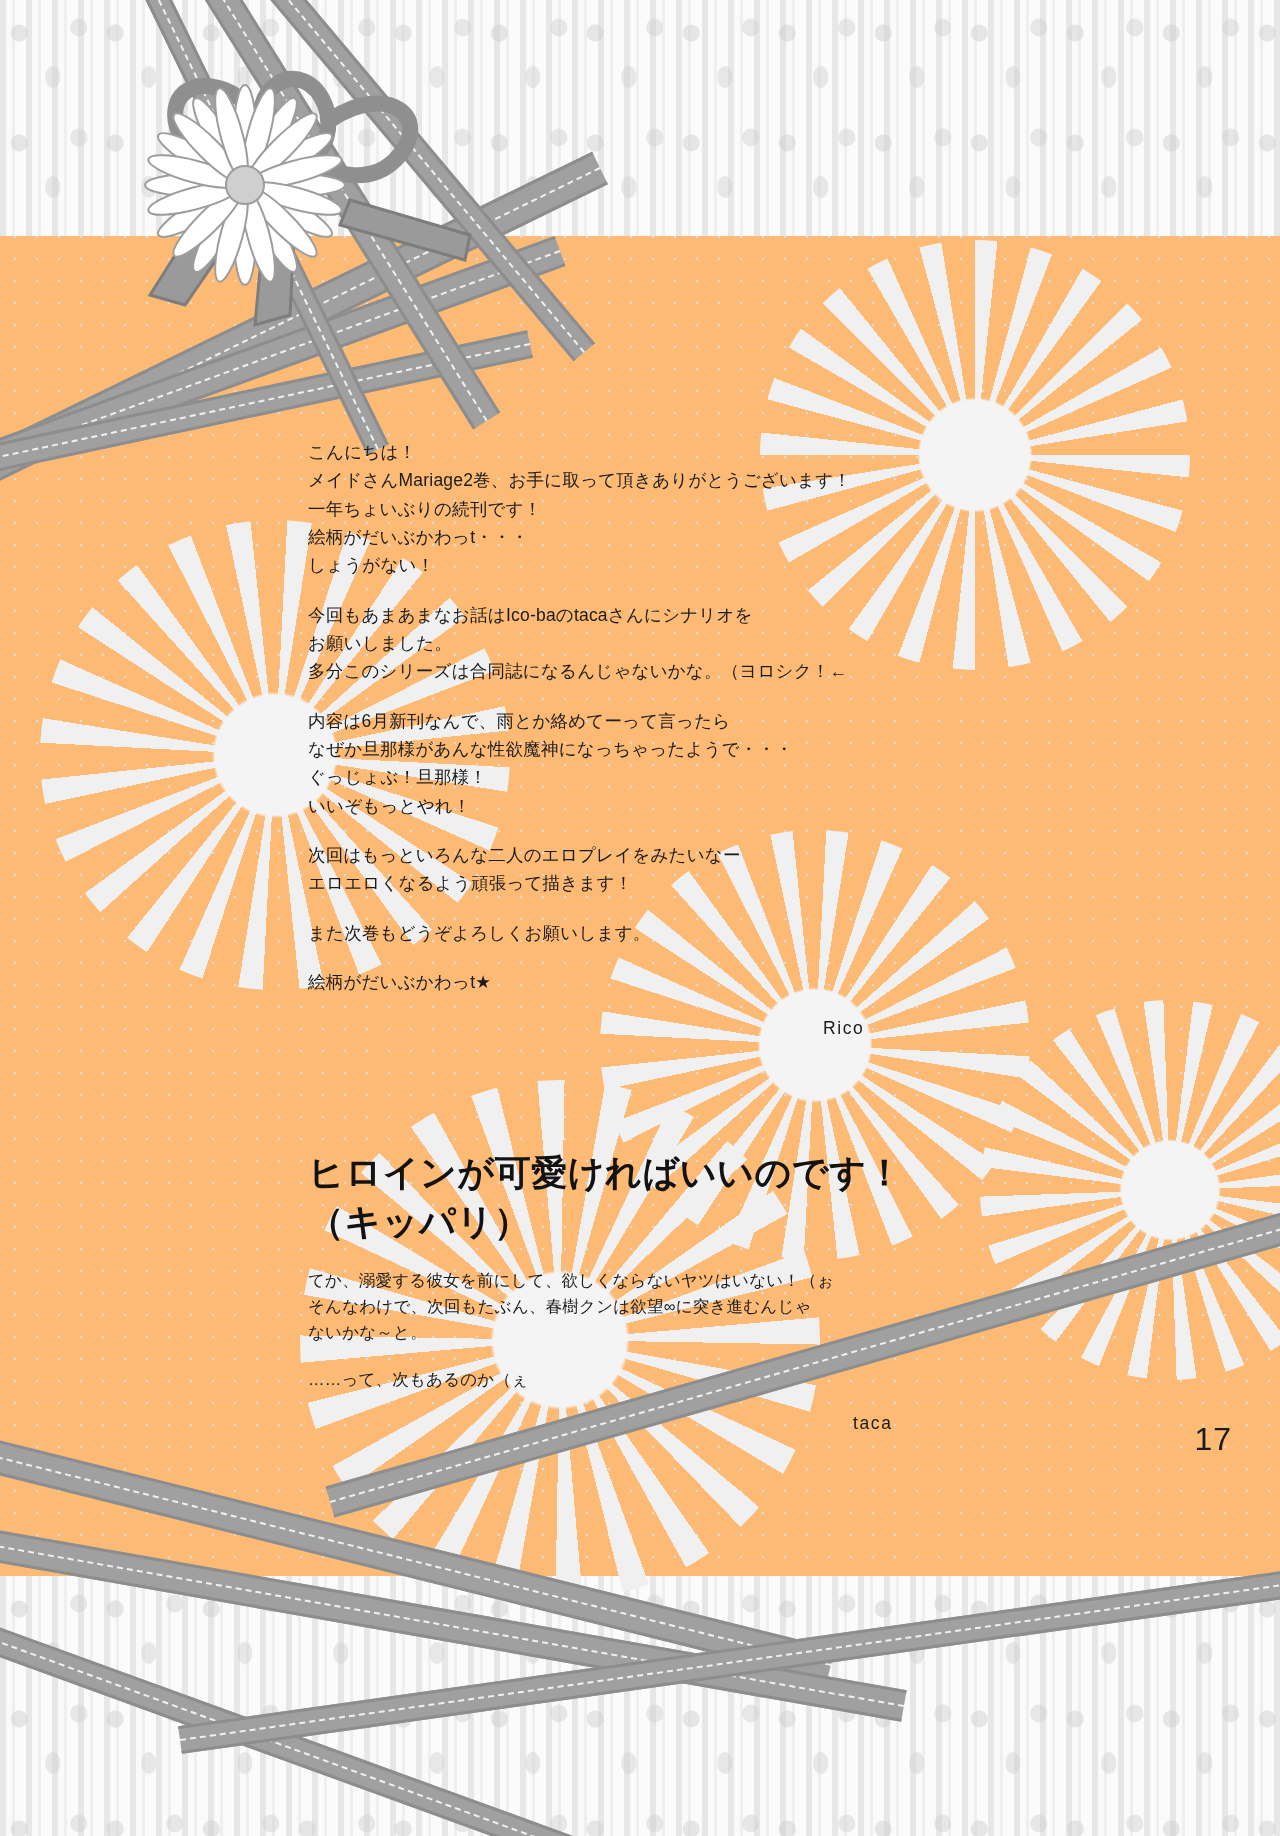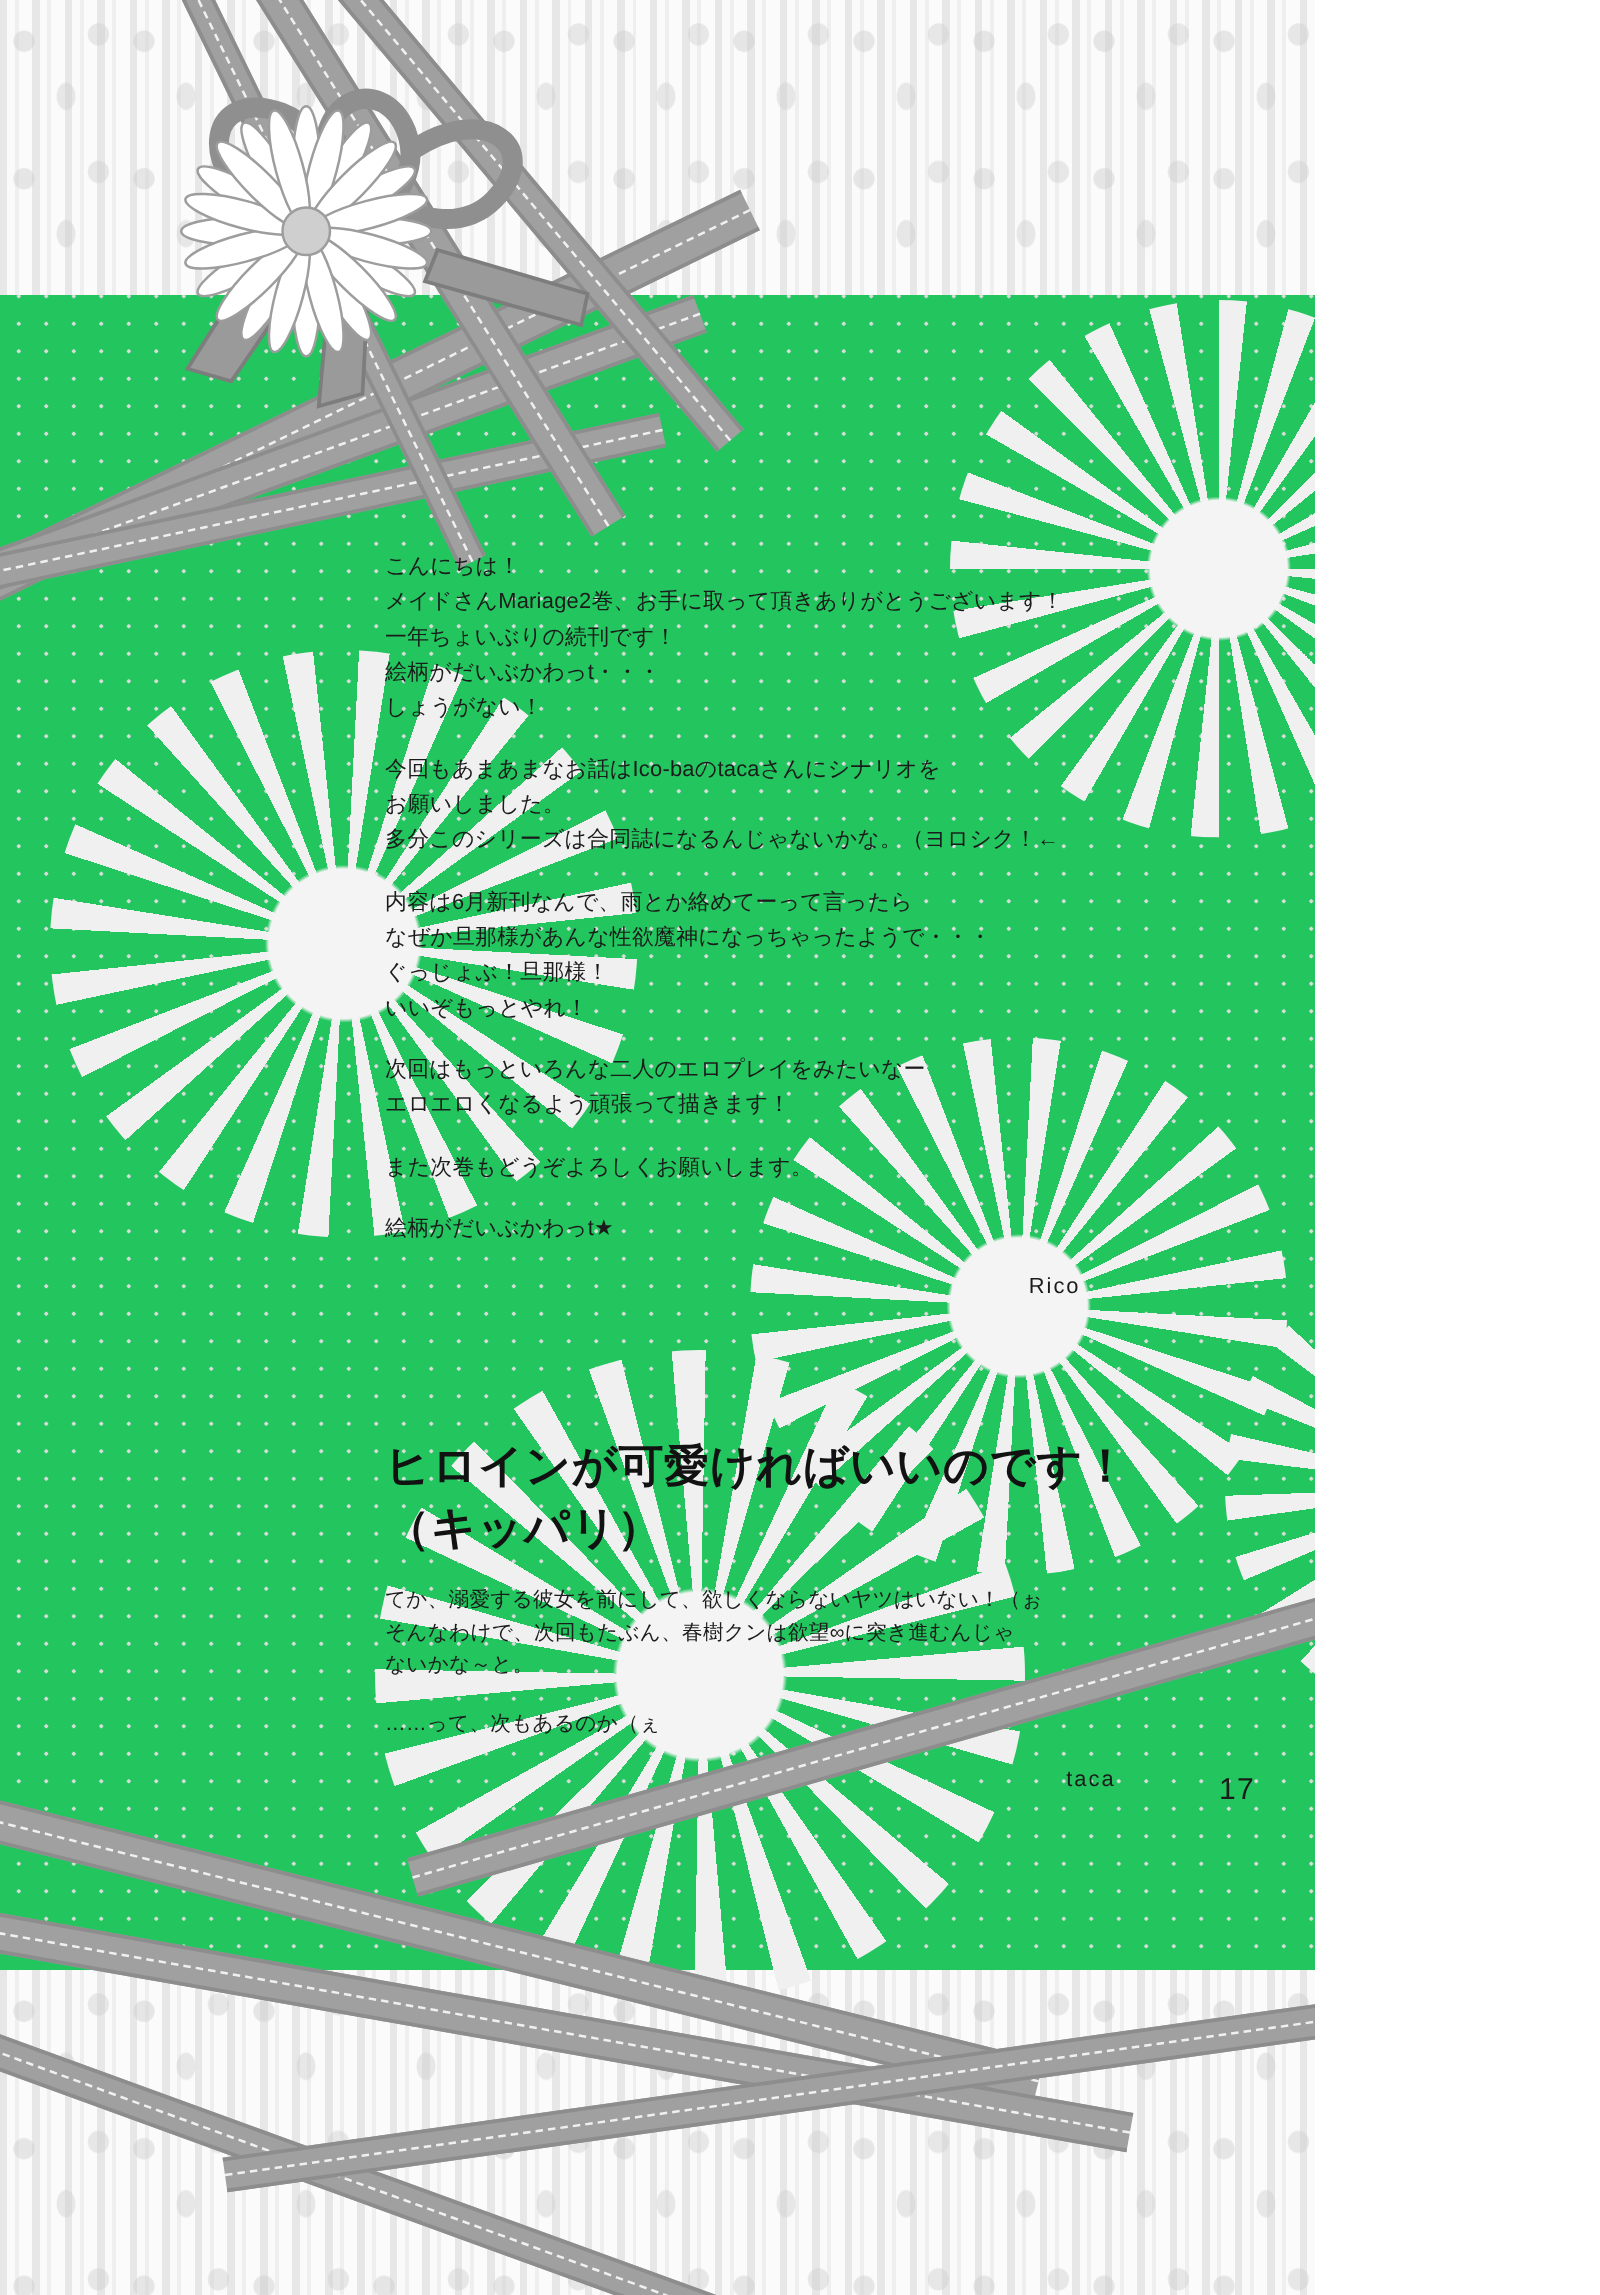--- a/index.html
+++ b/index.html
@@ -5,24 +5,24 @@
   html, body {
     margin: 0;
     padding: 0;
     background: #ffffff;
   }
   body {
     font-family: "Liberation Sans", sans-serif;
   }
   .page {
     position: relative;
-    width: 1052px;
+    width: 1280px;
     height: 1836px;
     overflow: hidden;
-    background: #22c55e;
+    background: #fdba74;
   }
 
   
   .bg-dots {
     position: absolute;
     left: 0; top: 0;
     width: 1280px; height: 1836px;
     background-image: radial-gradient(circle, #dcdcdc 1.4px, rgba(0,0,0,0) 1.6px);
     background-size: 22px 22px;
     background-position: 4px 6px;
@@ -156,22 +156,22 @@
     color: #121212;
   }
   .para.small {
     font-size: 16.5px;
     line-height: 1.58;
   }
   .sign.taca { padding-left: 545px; }
   .page-number {
     position: absolute;
     right: 48px;
-    bottom: 390px;
-    font-size: 24px;
+    bottom: 378px;
+    font-size: 32px;
     color: #1b1b1b;
     letter-spacing: 1px;
   }
 </style>
 </head>
 <body>
 
 <div class="page">
 
   <div class="bg-dots"></div>

